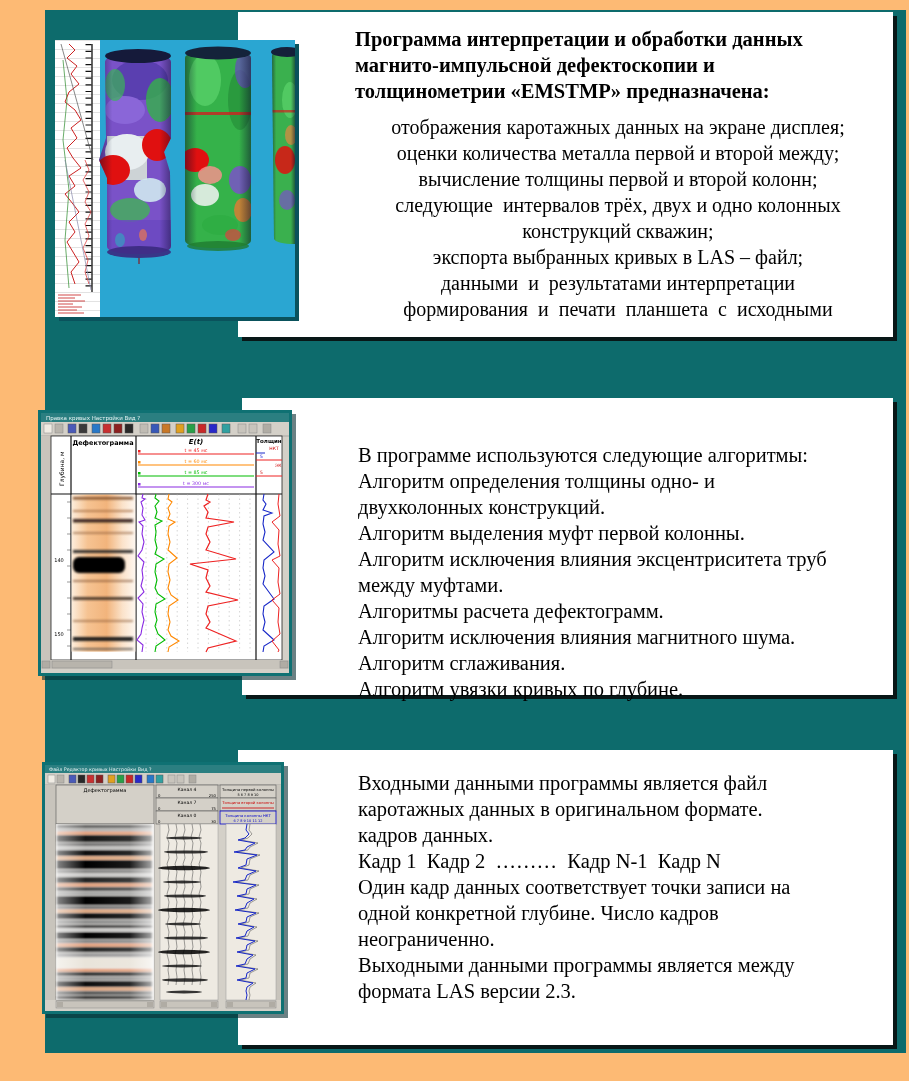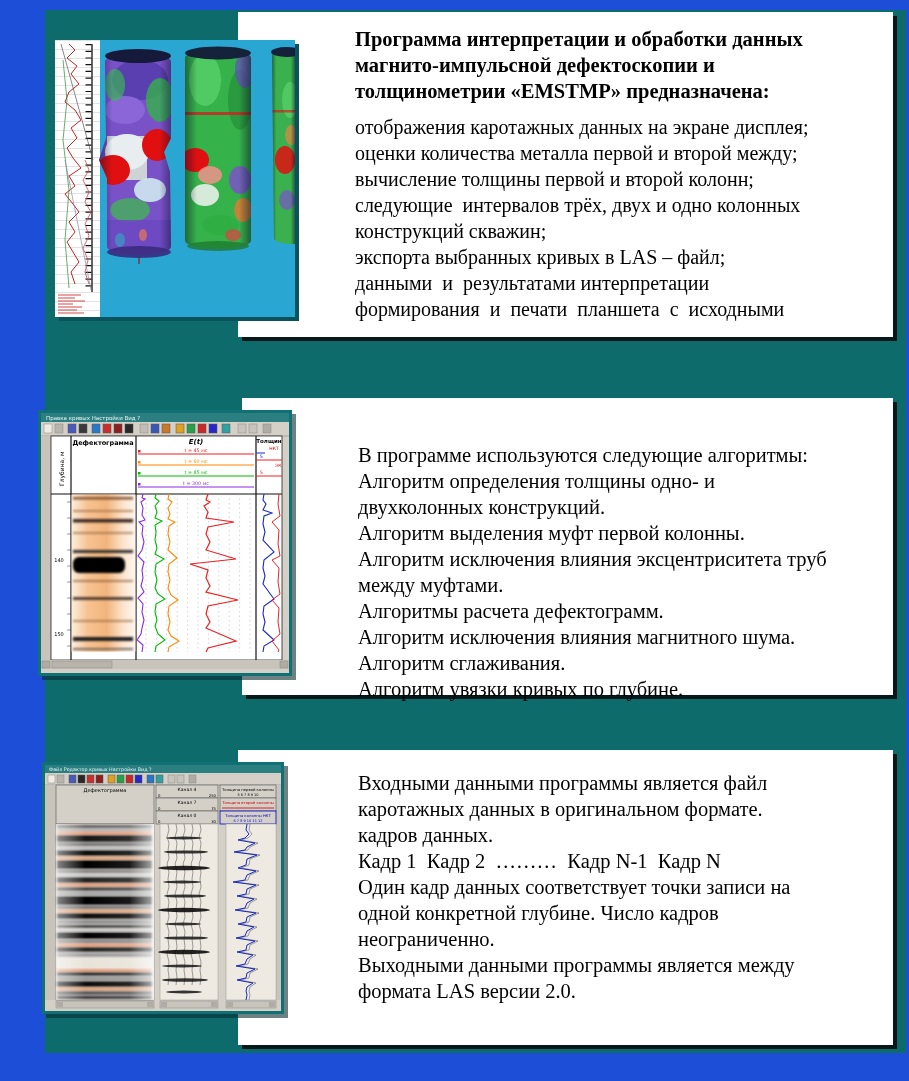--- a/index.html
+++ b/index.html
@@ -1,25 +1,25 @@
 <!DOCTYPE html>
 <html><head>
 <meta charset="utf-8">
 <style>
   html,body{margin:0;padding:0;}
   body{width:909px;height:1081px;background:#ffffff;font-family:"Liberation Serif",serif;}
-  .page{position:relative;width:909px;height:1081px;overflow:hidden;background:#1d4ed8;}
+  .page{position:relative;width:909px;height:1081px;overflow:hidden;background:#fdba74;}
   .teal-bg{position:absolute;left:45px;top:10px;width:861px;height:1043px;background:#0d6b6c;z-index:1;}
   .box{position:absolute;background:#ffffff;color:#000;z-index:2;box-shadow:4px 4px 0 rgba(8,16,16,0.92);box-sizing:border-box;}
   .box1{left:238px;top:12px;width:655px;height:325px;padding:14px 12px 0 117px;}
   .box2{left:242px;top:398px;width:651px;height:297px;padding:44px 10px 0 116px;}
   .box3{left:238px;top:750px;width:655px;height:295px;padding:20px 14px 9px 120px;}
   .t-line{font-size:20.5px;font-weight:bold;line-height:26px;white-space:pre-wrap;}
   .title-block{margin:0 0 10px 0;}
-  .li{font-size:20px;line-height:26px;white-space:pre-wrap;}
+  .li{font-size:20px;line-height:26px;white-space:pre-wrap;text-align:center;}
   .li2{font-size:20.5px;line-height:26px;white-space:pre-wrap;}
   .img{position:absolute;z-index:3;line-height:0;}
   .img1{left:55px;top:40px;width:240px;height:277px;box-shadow:4px 4px 0 #0a525c;}
   .img2{left:38px;top:410px;width:254px;height:266px;box-shadow:4px 4px 0 rgba(8,45,50,0.6);}
   .img3{left:42px;top:762px;width:242px;height:252px;box-shadow:4px 4px 0 rgba(8,45,50,0.6);}
   svg{display:block;}
   svg text{font-family:"DejaVu Sans",sans-serif;}
 </style>
 </head>
 <body>
@@ -306,21 +306,21 @@
 
   <section class="box box3">
     <div class="li2">Входными данными программы является файл</div>
     <div class="li2">каротажных данных в оригинальном формате.</div>
     <div class="li2">кадров данных.</div>
     <div class="li2">Кадр 1  Кадр 2  ………  Кадр N-1  Кадр N</div>
     <div class="li2">Один кадр данных соответствует точки записи на</div>
     <div class="li2">одной конкретной глубине. Число кадров</div>
     <div class="li2">неограниченно.</div>
     <div class="li2">Выходными данными программы является между</div>
-    <div class="li2">формата LAS версии 2.0.</div>
+    <div class="li2">формата LAS версии 2.3.</div>
   </section>
 
   <div class="img img3">
     <svg width="242" height="252" viewBox="0 0 242 252">
       <defs>
         <filter id="blur2">
             <feGaussianBlur stdDeviation="0.8"></feGaussianBlur>
           </filter>
         <linearGradient id="fadeg" x1="0" y1="0" x2="1" y2="0">
           <stop offset="0" stop-color="#ffffff" stop-opacity="0.55"></stop>

